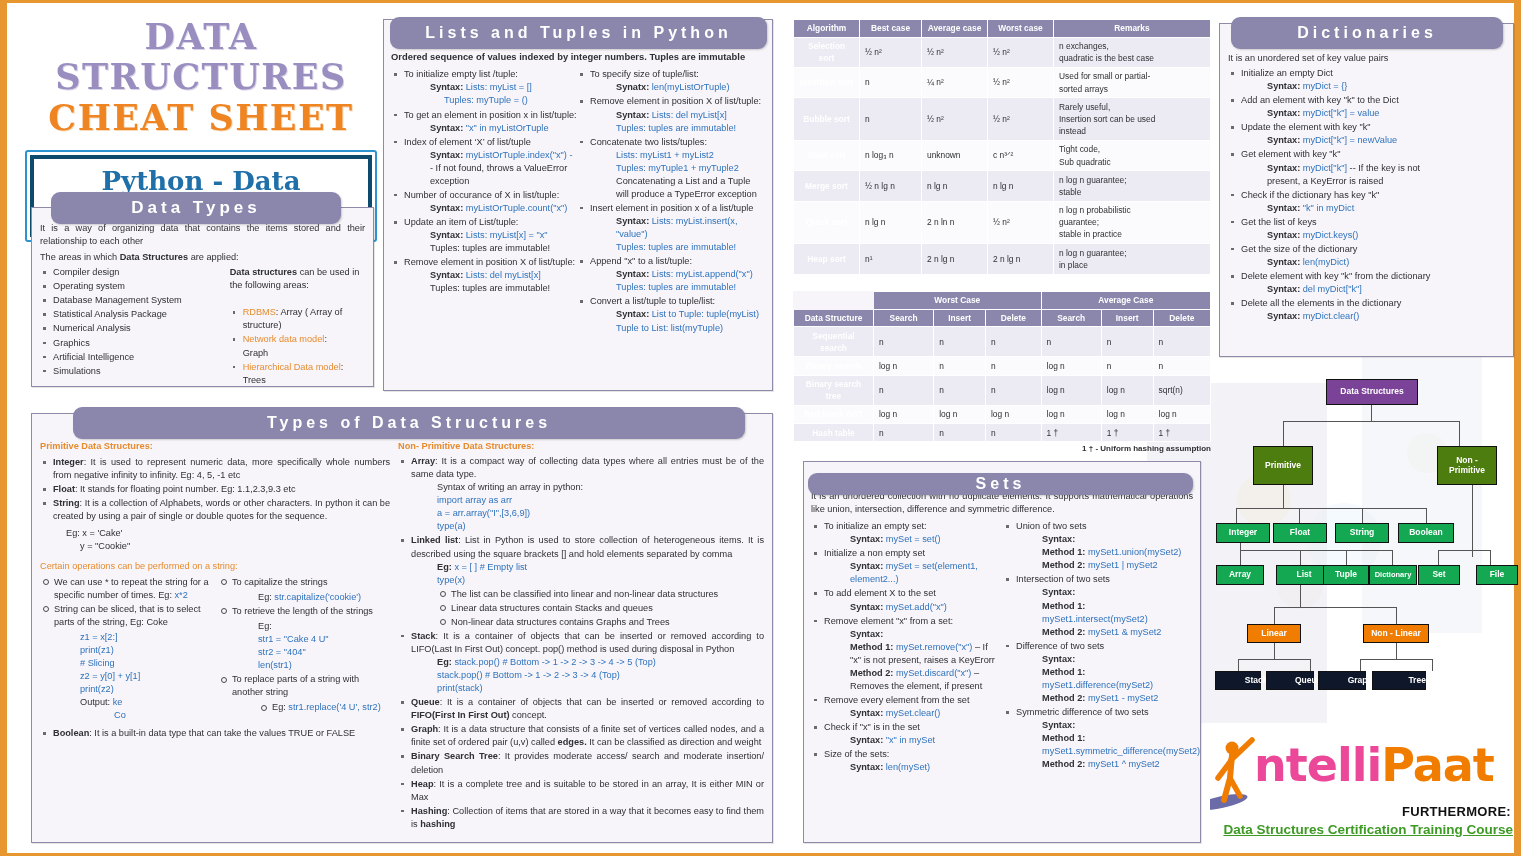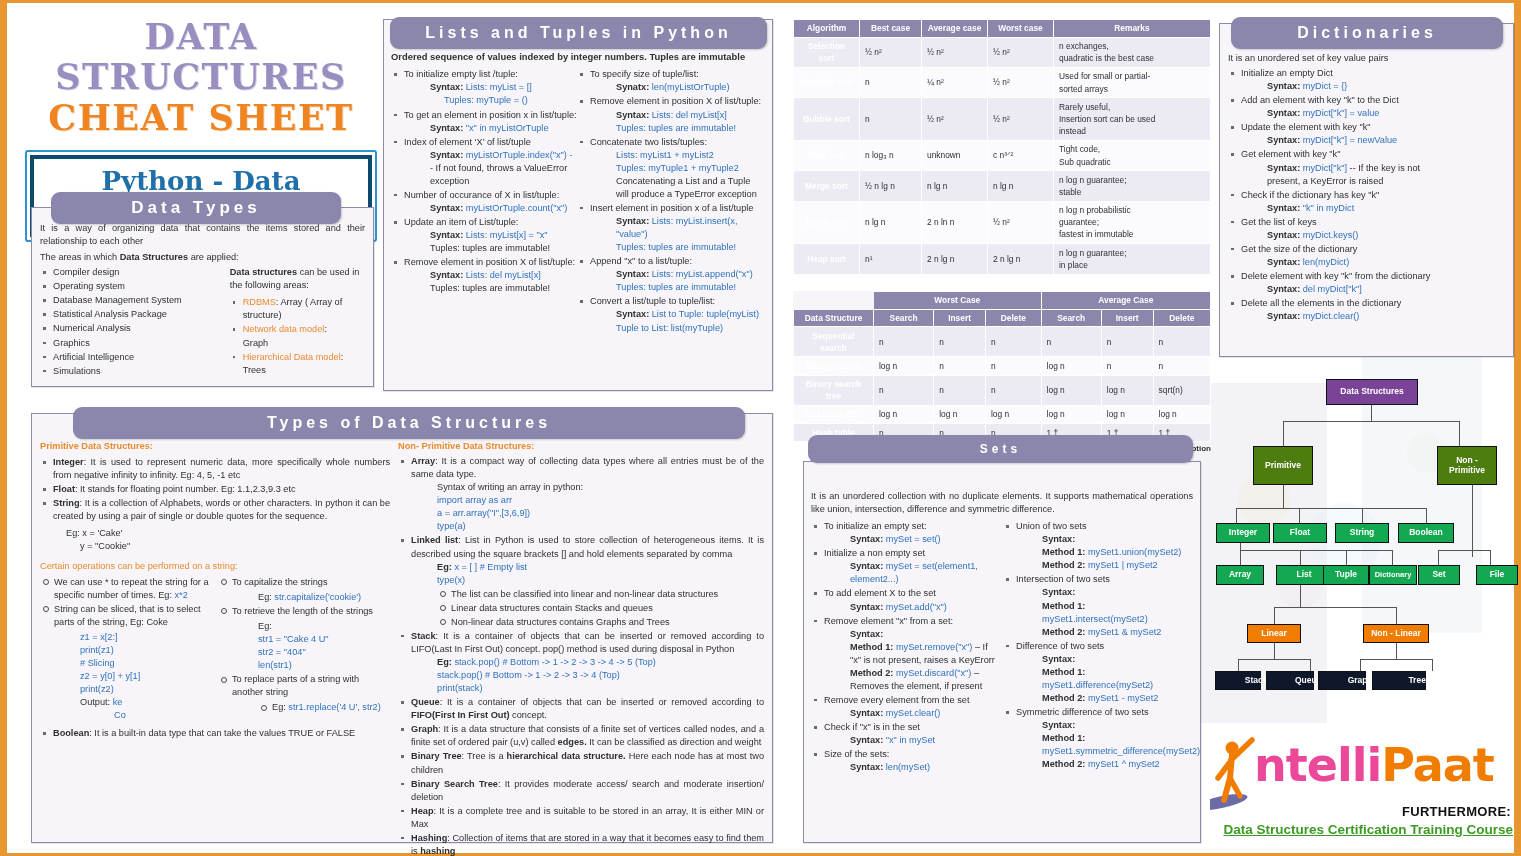--- a/index.html
+++ b/index.html
@@ -169,21 +169,21 @@
           <li>Statistical Analysis Package</li>
           <li>Numerical Analysis</li>
           <li>Graphics</li>
           <li>Artificial Intelligence</li>
           <li>Simulations</li>
         </ul>
         <div style="width:140px;">
           <div>
             <span class="b">Data structures</span><span> can be used in the following areas:</span>
           </div>
-          <ul class="sq" style="margin-top:4px;">
+          <ul class="sq" style="margin-top:14px;">
             <li>
               <span class="orange">RDBMS</span><span>: Array ( Array of structure)</span>
             </li>
             <li>
               <span class="orange">Network data model</span><span>:</span>
               <div>Graph</div>
             </li>
             <li>
               <span class="orange">Hierarchical Data model</span><span>:</span>
               <div>Trees</div>
@@ -288,21 +288,21 @@
             </td>
           </tr>
           <tr class="norm">
             <td class="rowhead">Quick sort</td>
             <td style="text-align:left">n lg n</td>
             <td style="text-align:left">2 n ln n</td>
             <td style="text-align:left">½ n²</td>
             <td>
               <div>n log n probabilistic</div>
               <div>guarantee;</div>
-              <div>fastest in immutable</div>
+              <div>stable in practice</div>
             </td>
           </tr>
           <tr class="alt">
             <td class="rowhead">Heap sort</td>
             <td style="text-align:left">n¹</td>
             <td style="text-align:left">2 n lg n</td>
             <td style="text-align:left">2 n lg n</td>
             <td>
               <div>n log n guarantee;</div>
               <div>in place</div>
@@ -466,21 +466,20 @@
         <ul class="sq" id="np-list" style="margin-top:2px;">
             <li class="just"><span class="b">Array</span><span>: It is a compact way of collecting data types where all entries must be of the same data type.</span><div class="ind">Syntax of writing an array in python:</div><div class="ind blue">import array as arr</div><div class="ind blue">a = arr.array("I",[3,6,9])</div><div class="ind blue">type(a)</div></li>
             <li class="just"><span class="b">Linked list</span><span>: List in Python is used to store collection of heterogeneous items. It is described using the square brackets [] and hold elements separated by comma</span><div class="ind"><span class="b">Eg: </span><span class="blue">x = [ ] # Empty list</span></div><div class="ind blue">type(x)</div><ul class="ci" style="margin-left:26px;margin-top:1px;">
                 <li>The list can be classified into linear and non-linear data structures</li>
                 <li>Linear data structures contain Stacks and queues</li>
                 <li>Non-linear data structures contains Graphs and Trees</li>
               </ul></li>
             <li class="just"><span class="b">Stack</span><span>: It is a container of objects that can be inserted or removed according to LIFO(Last In First Out) concept. pop() method is used during disposal in Python</span><div class="ind"><span class="b">Eg: </span><span class="blue">stack.pop() # Bottom -&gt; 1 -&gt; 2 -&gt; 3 -&gt; 4 -&gt; 5 (Top)</span></div><div class="ind blue">stack.pop() # Bottom -&gt; 1 -&gt; 2 -&gt; 3 -&gt; 4 (Top)</div><div class="ind blue">print(stack)</div></li>
             <li class="just"><span class="b">Queue</span><span>: It is a container of objects that can be inserted or removed according to </span><span class="b">FIFO(First In First Out)</span><span> concept.</span></li>
             <li class="just"><span class="b">Graph</span><span>: It is a data structure that consists of a finite set of vertices called nodes, and a finite set of ordered pair (u,v) called </span><span class="b">edges.</span><span> It can be classified as direction and weight</span></li>
-            <li class="just"><span class="b">Binary Tree</span><span>: Tree is a </span><span class="b">hierarchical data structure.</span><span> Here each node has at most two children</span></li>
             <li class="just"><span class="b">Binary Search Tree</span><span>: It provides moderate access/ search and moderate insertion/ deletion</span></li>
             <li class="just"><span class="b">Heap</span><span>: It is a complete tree and is suitable to be stored in an array, It is either MIN or Max</span></li>
             <li class="just"><span class="b">Hashing</span><span>: Collection of items that are stored in a way that it becomes easy to find them is </span><span class="b">hashing</span></li>
           </ul>
       </div>
     </div>
   </div>
   <div class="panel-head" style="left:66px;top:404px;width:672px;height:32px;font-size:16px;">Types of Data Structures</div>
 
   <div class="panel" style="left:796px;top:458px;width:398px;height:382px;">
@@ -502,21 +501,21 @@
             <ul class="sq" id="sets-right">
               <li><span>Union of two sets</span><div class="ind"><span class="b">Syntax:</span></div><div class="ind"><span class="b">Method 1: </span><span class="blue">mySet1.union(mySet2)</span></div><div class="ind"><span class="b">Method 2: </span><span class="blue">mySet1 | mySet2</span></div></li>
               <li><span>Intersection of two sets</span><div class="ind"><span class="b">Syntax:</span></div><div class="ind"><span class="b">Method 1:</span></div><div class="ind"><span class="blue">mySet1.intersect(mySet2)</span></div><div class="ind"><span class="b">Method 2: </span><span class="blue">mySet1 &amp; mySet2</span></div></li>
               <li><span>Difference of two sets</span><div class="ind"><span class="b">Syntax:</span></div><div class="ind"><span class="b">Method 1:</span></div><div class="ind"><span class="blue">mySet1.difference(mySet2)</span></div><div class="ind"><span class="b">Method 2: </span><span class="blue">mySet1 - mySet2</span></div></li>
               <li><span>Symmetric difference of two sets</span><div class="ind"><span class="b">Syntax:</span></div><div class="ind"><span class="b">Method 1:</span></div><div class="ind"><span class="blue">mySet1.symmetric_difference(mySet2)</span></div><div class="ind"><span class="b">Method 2: </span><span class="blue">mySet1 ^ mySet2</span></div></li>
             </ul>
           </div>
       </div>
     </div>
   </div>
-  <div class="panel-head" style="left:801px;top:432px;width:385px;height:28px;font-size:12px;">Sets</div>
+  <div class="panel-head" style="left:801px;top:470px;width:385px;height:22px;font-size:16px;">Sets</div>
 
   <div id="tree">
 
     <div class="ln lnv" style="left:149px;top:32px;height:18px;"></div>
     <div class="ln lnh" style="left:61px;top:50px;width:176px;"></div>
     <div class="ln lnv" style="left:61px;top:50px;height:25px;"></div>
     <div class="ln lnv" style="left:237px;top:50px;height:25px;"></div>
     <div class="ln lnv" style="left:61px;top:113px;height:24px;"></div>
     <div class="ln lnh" style="left:14px;top:137px;width:190px;"></div>
     <div class="ln lnv" style="left:14px;top:137px;height:17px;"></div>

